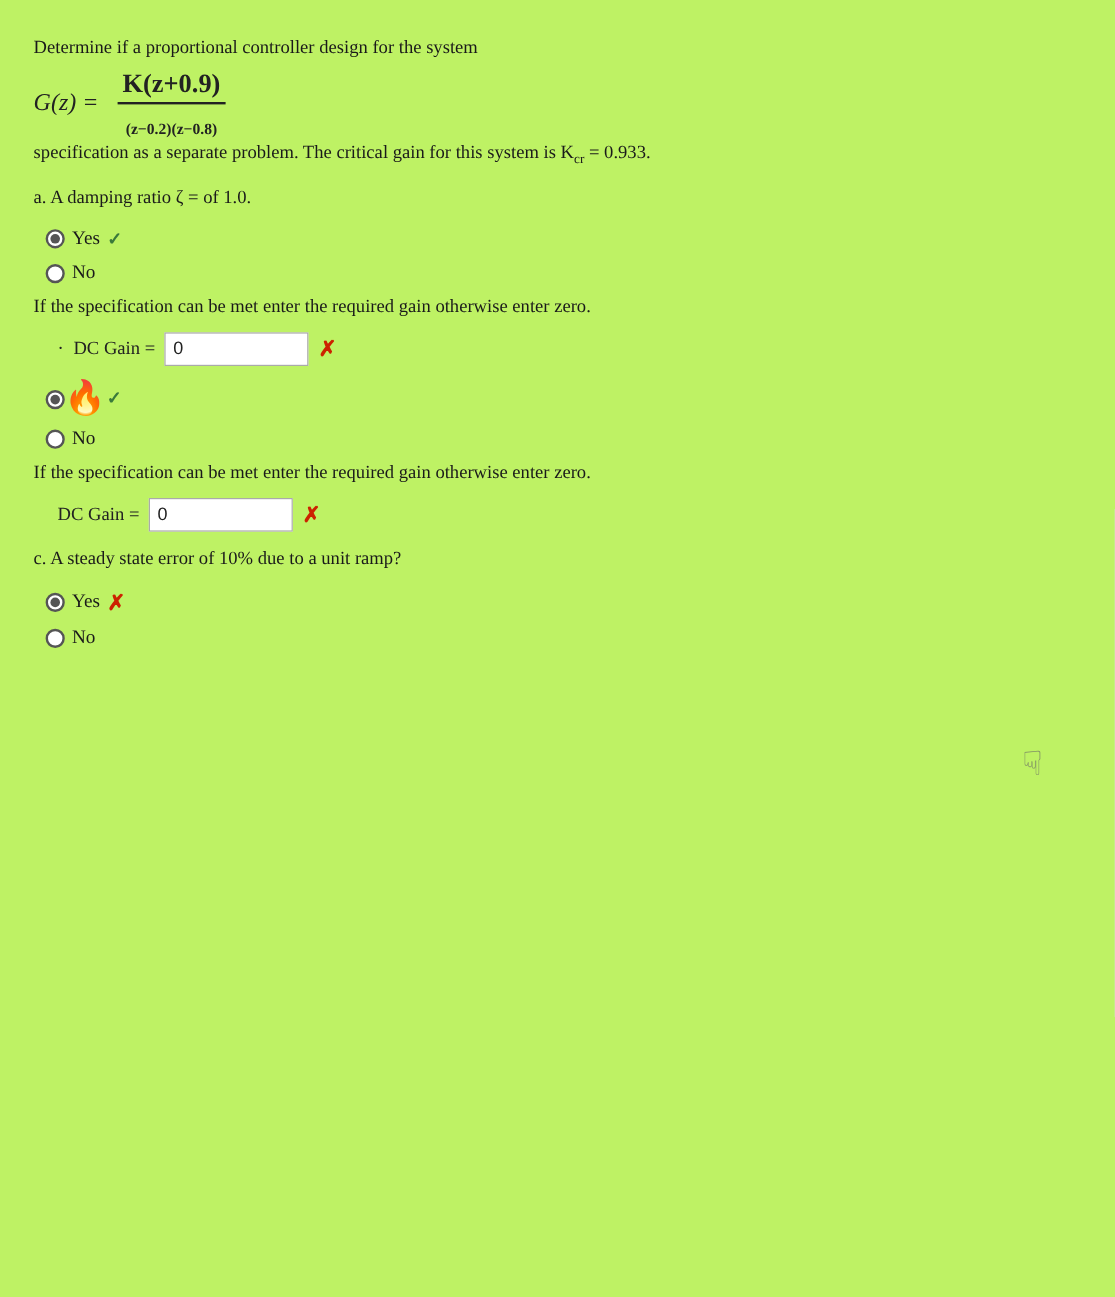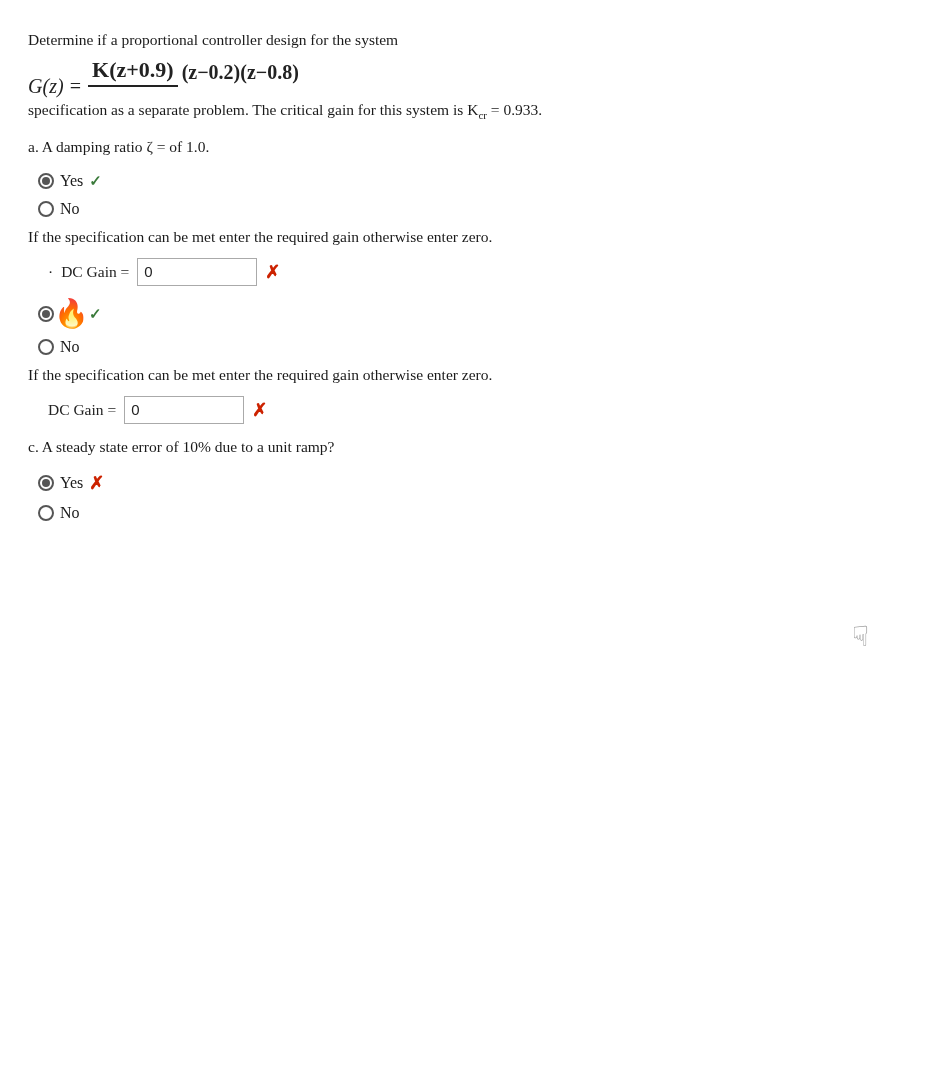--- a/index.html
+++ b/index.html
@@ -5,21 +5,21 @@
     * { box-sizing: border-box; margin: 0; padding: 0; }
     body {
       background: #d6dfe8;
       font-family: Georgia, 'Times New Roman', serif;
       font-size: 16px;
       color: #222;
       min-height: 1081px;
       width: 929px;
     }
     .page {
-      background: #ffffff;
+      background: #bef264;
       width: 929px;
       min-height: 1081px;
       padding: 28px 36px 40px 28px;
       position: relative;
     }
     .problem-text {
       font-size: 15.5px;
       line-height: 1.5;
       color: #1a1a1a;
       margin-bottom: 6px;
@@ -27,38 +27,39 @@
     .gz-label {
       font-size: 20px;
       font-style: italic;
       font-weight: normal;
       white-space: nowrap;
       margin-right: 4px;
       margin-top: 18px;
     }
     .fraction {
       display: inline-flex;
-      align-items: center;
-      margin: 0 2px;
+      flex-direction: column;
+      align-items: center;
+      margin: 0 12px;
       vertical-align: middle;
       justify-content: flex-end;
     }
     .fraction .numerator {
       font-size: 22px;
       font-weight: bold;
       border-bottom: 2px solid #222;
       padding-bottom: 2px;
       padding-left: 4px;
       padding-right: 4px;
       white-space: nowrap;
     }
     .fraction .denominator {
-      font-size: 20px;
-      font-weight: bold;
-      padding-top: 0;
+      font-size: 13px;
+      font-weight: bold;
+      padding-top: 13px;
       padding-left: 4px;
       padding-right: 4px;
       white-space: nowrap;
     }
     .can-meet-text {
       font-size: 15.5px;
       line-height: 1.5;
       margin-left: 8px;
       margin-top: 22px;
       color: #1a1a1a;

